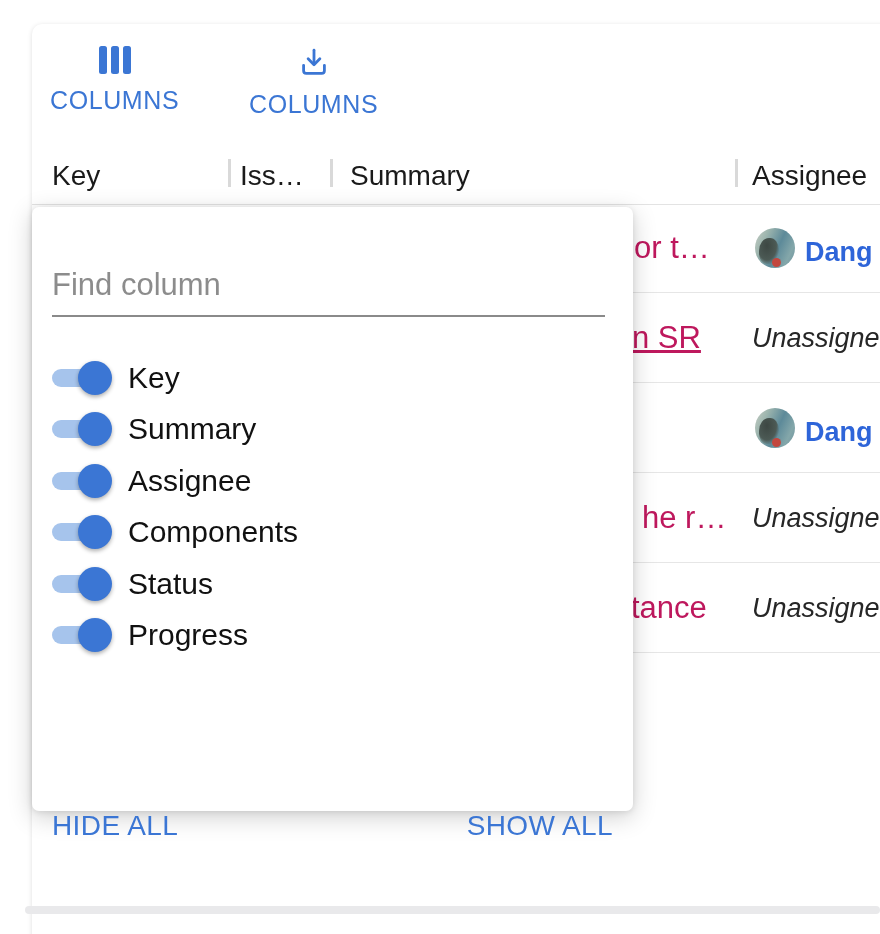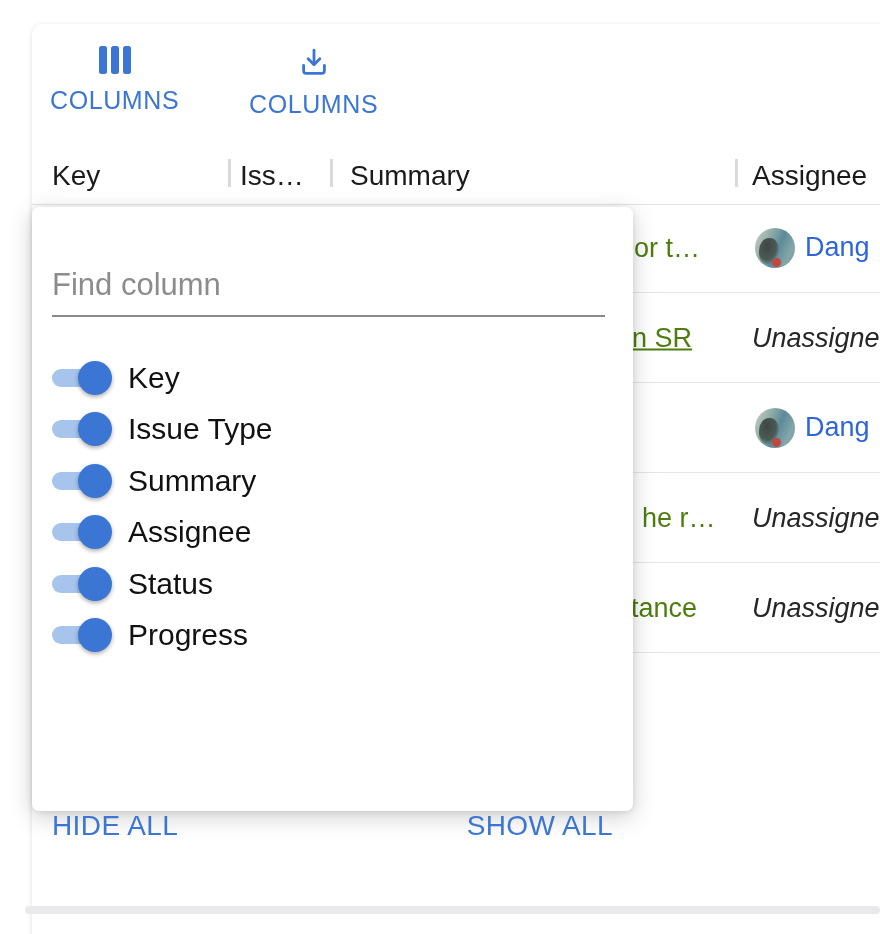--- a/index.html
+++ b/index.html
@@ -23,23 +23,23 @@
   .colicon span { width:8px; background:#3b76d4; border-radius:2.5px; }
 
   
   .thead-cell { position:absolute; top:136px; font-size:28px; color:#1a1a1a; font-weight:500; }
   .th-div { position:absolute; top:135px; width:3px; height:28px; background:#d9d9d9; }
   .header-border { position:absolute; left:32px; right:0; top:204px; height:1px; background:#e3e3e3; }
 
   
   .trow { position:absolute; left:32px; right:0; height:90px; border-bottom:1px solid #e6e6e6; }
   .frag { position:absolute; left:600px; top:50%; transform:translateY(-50%);
-          font-size:27px; color:#4d7c0f; white-space:nowrap; cursor:pointer; }
+          font-size:31px; color:#be185d; white-space:nowrap; cursor:pointer; }
   .assignee { position:absolute; left:720px; top:50%; transform:translateY(-50%);
-              display:flex; align-items:center; gap:10px; white-space:nowrap; }
+              display:flex; align-items:flex-end; gap:10px; white-space:nowrap;font-weight:bold; }
   .assignee .name { font-size:27px; color:#2e65d9; cursor:pointer; }
   .unassigned { position:absolute; left:720px; top:50%; transform:translateY(-50%);
                 font-size:27px; font-style:italic; color:#262626; white-space:nowrap; }
   .avatar { width:40px; height:40px; border-radius:50%; overflow:hidden; position:relative;
             background:linear-gradient(115deg,#c9cfc6 0%,#9db5ae 25%,#5d8a99 55%,#84a7aa 80%,#6e939e 100%);
             flex:none; cursor:pointer; }
   .avatar::before { content:""; position:absolute; left:4px; top:10px; width:20px; height:26px;
             border-radius:50% 45% 40% 40%;
             background:radial-gradient(ellipse at 40% 30%,#3d4743 0%,#4c5a55 55%,transparent 75%); }
   .avatar::after { content:""; position:absolute; left:17px; bottom:1px; width:9px; height:9px;
@@ -149,44 +149,44 @@
     <div class="toggle-list">
 
       <div class="toggle-row">
         <span class="switch">
             <span class="track"></span>
             <span class="thumb"></span>
           </span>
         <span class="toggle-label">Key</span>
       </div>
 
-      <div class="toggle-row">
-        <span class="switch">
-            <span class="track"></span>
-            <span class="thumb"></span>
-          </span>
-        <span class="toggle-label">Issue Type</span>
-      </div>
 
       <div class="toggle-row">
         <span class="switch">
             <span class="track"></span>
             <span class="thumb"></span>
           </span>
         <span class="toggle-label">Summary</span>
       </div>
 
       <div class="toggle-row">
         <span class="switch">
             <span class="track"></span>
             <span class="thumb"></span>
           </span>
         <span class="toggle-label">Assignee</span>
       </div>
 
+      <div class="toggle-row">
+        <span class="switch">
+            <span class="track"></span>
+            <span class="thumb"></span>
+          </span>
+        <span class="toggle-label">Components</span>
+      </div>
 
       <div class="toggle-row">
         <span class="switch">
             <span class="track"></span>
             <span class="thumb"></span>
           </span>
         <span class="toggle-label">Status</span>
       </div>
 
       <div class="toggle-row">

